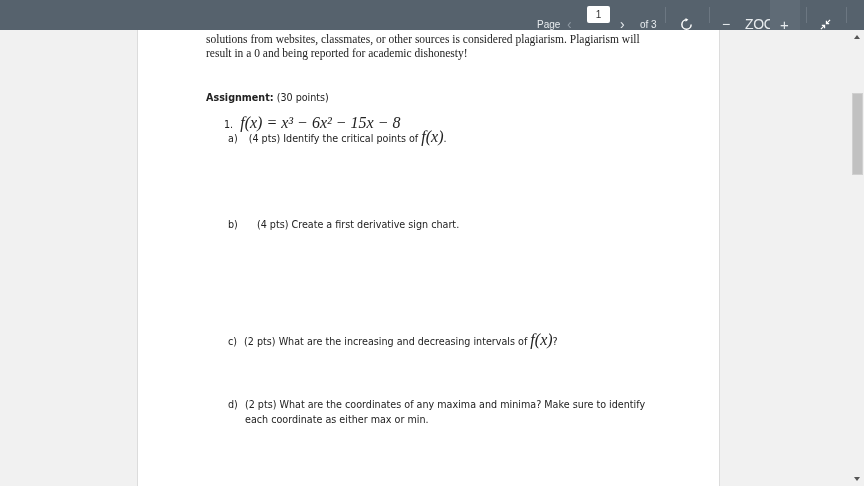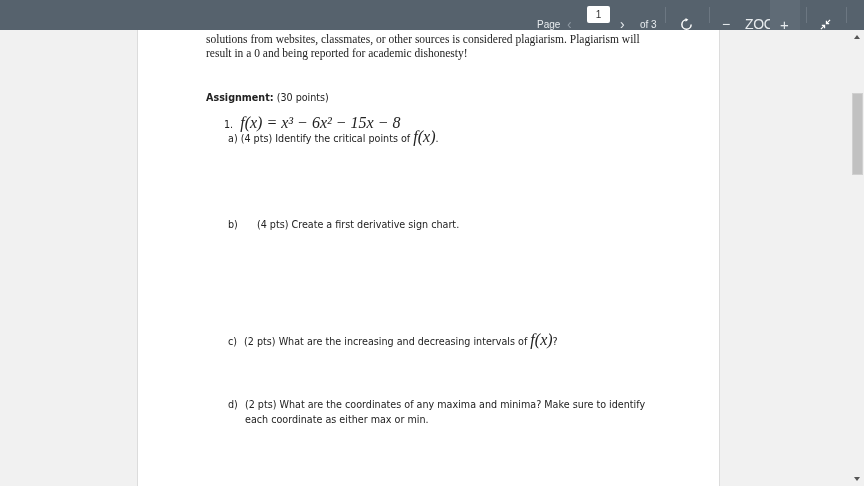--- a/index.html
+++ b/index.html
@@ -61,21 +61,21 @@
     <b>Assignment:</b><span> (30 points)</span>
   </div>
 
   <div class="abs sans" style="left:86px; top:84px;">
     <span>1.</span>
     <span class="math" style="margin-left:4px;">f(x) = x³ − 6x² − 15x − 8</span>
   </div>
 
   <div class="abs sans" style="left:90px; top:98px;">
     <span>a)</span>
-    <span style="margin-left:0;">(4 pts) Identify the critical points of </span><span class="math">f(x)</span><span>.</span>
+    <span style="margin-left:8px;">(4 pts) Identify the critical points of </span><span class="math">f(x)</span><span>.</span>
   </div>
 
   <div class="abs sans" style="left:90px; top:189px;">
     <span>b)</span>
     <span style="margin-left:16px;">(4 pts) Create a first derivative sign chart.</span>
   </div>
 
   <div class="abs sans" style="left:90px; top:301px;">
     <span>c)</span>
     <span style="margin-left:4px;margin-top:15px;">(2 pts) What are the increasing and decreasing intervals of </span><span class="math">f(x)</span><span>?</span>

